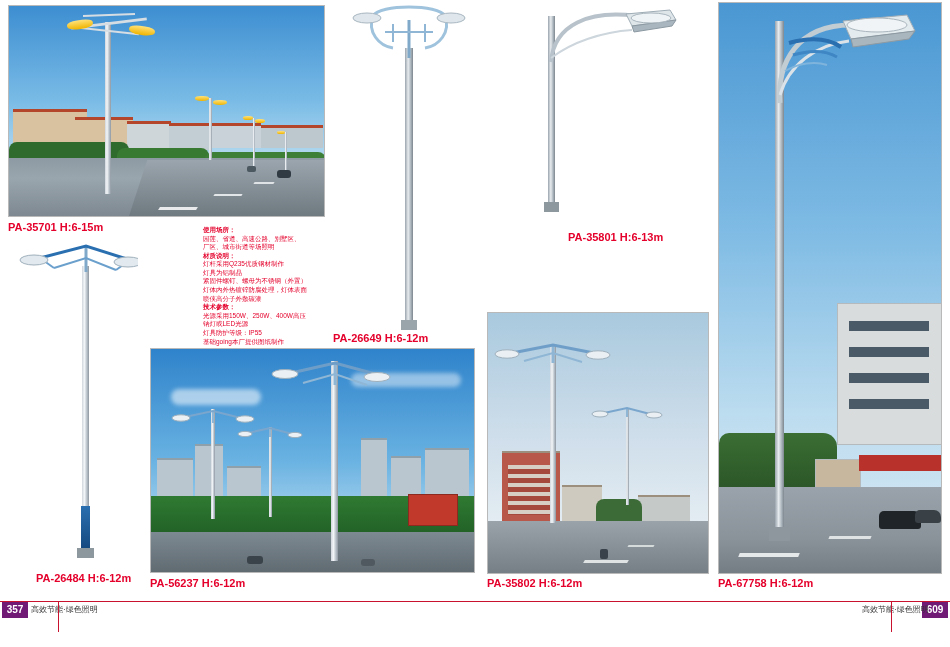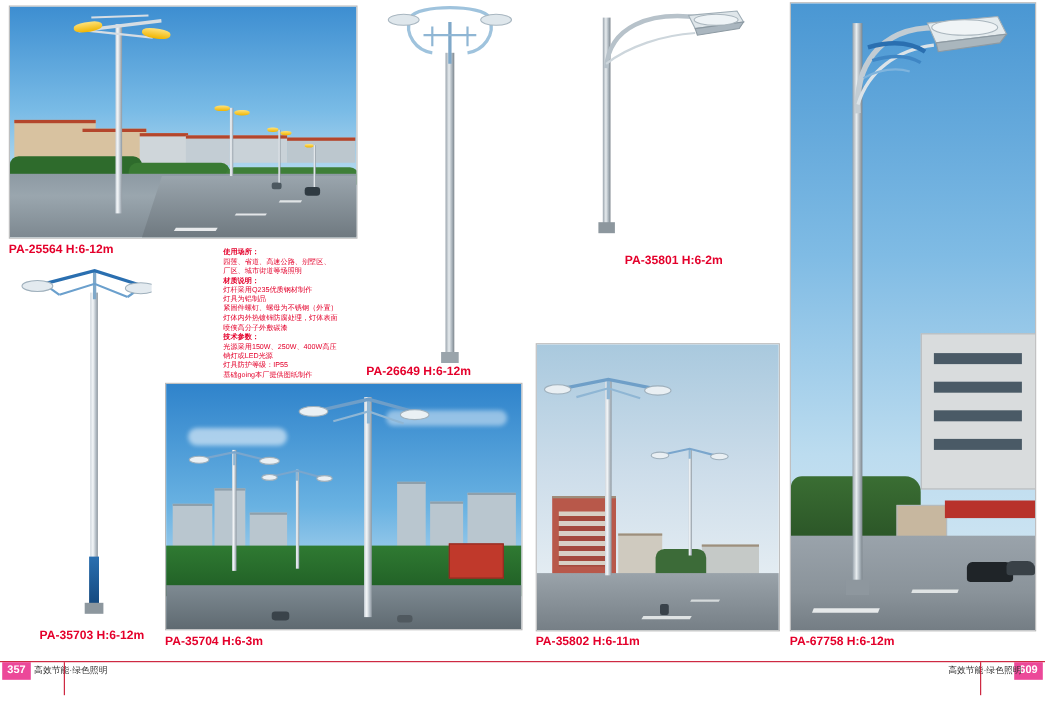--- a/index.html
+++ b/index.html
@@ -160,21 +160,21 @@
   #cap5 { left: 568px; top: 231px; }
   #cap6 { left: 487px; top: 577px; }
   #cap7 { left: 718px; top: 577px; }
 
   
   .footer-rule {
     position: absolute; left: 0; top: 601px; width: 950px; height: 1px; background: #c9122e;
   }
   .pagebox {
     position: absolute; top: 602px; width: 26px; height: 16px;
-    background: #ec4899; color: #fff; font-size: 10px; font-weight: bold;
+    background: #701a75; color: #fff; font-size: 10px; font-weight: bold;
     text-align: center; line-height: 16px;
   }
   #page-left-box { left: 2px; }
   #page-right-box { left: 922px; }
   .footer-text {
     position: absolute; top: 604px; font-size: 8px; color: #333;
     font-family: "Liberation Sans", sans-serif;
   }
   #footer-left-text { left: 31px; }
   #footer-right-text { left: 862px; }
@@ -223,21 +223,21 @@
     <div class="lamp-head yellow" style="left:186px; top:90px; width:14px; height:5px;"></div>
     <div class="lamp-head yellow" style="left:204px; top:94px; width:14px; height:5px;"></div>
 
     <div class="pole" style="left:244px; top:112px; width:2px; height:48px;"></div>
     <div class="lamp-head yellow" style="left:234px; top:110px; width:10px; height:4px;"></div>
     <div class="lamp-head yellow" style="left:246px; top:113px; width:10px; height:4px;"></div>
 
     <div class="pole" style="left:276px; top:126px; width:2px; height:38px;"></div>
     <div class="lamp-head yellow" style="left:268px; top:125px; width:8px; height:3px;"></div>
   </div>
-  <div class="caption" id="cap1">PA-25564 H:6-12m</div>
+  <div class="caption" id="cap1">PA-35701 H:6-15m</div>
 
   <div class="photo" id="photo2">
 
     <div class="pole dark" style="left:72px; top:46px; width:8px; height:278px;"></div>
 
     <svg width="152" height="70" style="position:absolute; left:0; top:0;">
       <path d="M76 56 L76 18" stroke="#7fa8c9" stroke-width="3" fill="none"></path>
       <path d="M40 14 C 46 2, 106 2, 112 14" stroke="#9fc3dd" stroke-width="3" fill="none"></path>
       <path d="M40 14 C 34 30, 46 44, 60 46" stroke="#9fc3dd" stroke-width="3" fill="none"></path>
       <path d="M112 14 C 118 30, 106 44, 92 46" stroke="#9fc3dd" stroke-width="3" fill="none"></path>
@@ -277,21 +277,21 @@
       <path d="M76 34 L76 8" stroke="#7fa8c9" stroke-width="3" fill="none"></path>
       <path d="M30 20 L76 8 L120 22" stroke="#2a6fb0" stroke-width="3" fill="none"></path>
       <path d="M44 30 L76 20 L106 32" stroke="#6ba0cd" stroke-width="2" fill="none"></path>
       <path d="M44 30 L30 20" stroke="#6ba0cd" stroke-width="2" fill="none"></path>
       <path d="M106 32 L120 22" stroke="#6ba0cd" stroke-width="2" fill="none"></path>
       <ellipse cx="24" cy="22" rx="14" ry="5" fill="#e3eaef" stroke="#9fb0bc" stroke-width="1"></ellipse>
       <ellipse cx="118" cy="24" rx="14" ry="5" fill="#e3eaef" stroke="#9fb0bc" stroke-width="1"></ellipse>
     </svg>
     <div style="position:absolute; left:67px; top:310px; width:17px; height:10px; background:#8d979e;"></div>
   </div>
-  <div class="caption" id="cap3">PA-35703 H:6-12m</div>
+  <div class="caption" id="cap3">PA-26484 H:6-12m</div>
 
   <div class="photo" id="photo4">
     <div class="sky"></div>
 
     <div style="position:absolute; left:20px; top:40px; width:90px; height:16px; background:rgba(255,255,255,.55); border-radius:10px; filter:blur(2px);"></div>
     <div style="position:absolute; left:200px; top:24px; width:110px; height:14px; background:rgba(255,255,255,.45); border-radius:10px; filter:blur(2px);"></div>
 
     <div class="city" style="left:6px;   width:36px; height:42px;"></div>
     <div class="city" style="left:44px;  width:28px; height:56px;"></div>
     <div class="city" style="left:76px;  width:34px; height:34px;"></div>
@@ -323,35 +323,35 @@
     <svg width="70" height="24" style="position:absolute; left:85px; top:74px;">
       <path d="M34 14 L34 5" stroke="#8fb6d4" stroke-width="2" fill="none"></path>
       <path d="M12 10 L34 5 L56 11" stroke="#7aa6cd" stroke-width="2" fill="none"></path>
       <ellipse cx="9" cy="11" rx="7" ry="2.6" fill="#eaf0f4" stroke="#9fb0bc" stroke-width="1"></ellipse>
       <ellipse cx="59" cy="12" rx="7" ry="2.6" fill="#eaf0f4" stroke="#9fb0bc" stroke-width="1"></ellipse>
     </svg>
 
     <div style="position:absolute; left:96px;  bottom:8px; width:16px; height:8px; background:#3a434a; border-radius:3px;"></div>
     <div style="position:absolute; left:210px; bottom:6px; width:14px; height:7px; background:#50595f; border-radius:3px;"></div>
   </div>
-  <div class="caption" id="cap4">PA-35704 H:6-3m</div>
+  <div class="caption" id="cap4">PA-56237 H:6-12m</div>
 
   <div class="photo" id="photo5">
 
     <div class="pole dark" style="left:28px; top:14px; width:7px; height:192px;"></div>
     <svg width="180" height="70" style="position:absolute; left:0; top:0;">
       <path d="M31 60 C 34 22, 70 8, 116 14" stroke="#b7c2ca" stroke-width="4" fill="none"></path>
       <path d="M31 56 C 52 40, 82 30, 112 28" stroke="#cdd6dc" stroke-width="2" fill="none"></path>
       <path d="M106 12 L150 8 L156 18 L112 24 Z" fill="#dfe6ea" stroke="#9fadb6" stroke-width="1"></path>
       <path d="M112 24 L156 18 L152 24 L114 30 Z" fill="#aab6bf" stroke="#8c99a2" stroke-width="1"></path>
       <ellipse cx="131" cy="16" rx="20" ry="5" fill="#eef3f6" stroke="#a9b5bd" stroke-width="1"></ellipse>
     </svg>
     <div style="position:absolute; left:24px; top:200px; width:15px; height:10px; background:#8d979e;"></div>
   </div>
-  <div class="caption" id="cap5">PA-35801 H:6-2m</div>
+  <div class="caption" id="cap5">PA-35801 H:6-13m</div>
 
   <div class="photo" id="photo6">
     <div class="sky"></div>
 
     <div class="bldg" style="left:14px; width:58px; height:74px; background:#b8584a;"></div>
     <div style="position:absolute; left:20px; bottom:58px; width:46px; height:50px; background:repeating-linear-gradient(to bottom, #d8cfc4 0 4px, #a4493c 4px 9px);"></div>
     <div class="bldg" style="left:74px;  width:40px; height:40px; background:#cfcabf;"></div>
     <div class="bldg" style="left:150px; width:52px; height:30px; background:#c5c9c7;"></div>
 
     <div style="position:absolute; left:108px; bottom:50px; width:46px; height:24px; background:#3c6b38; border-radius:8px 8px 0 0;"></div>
@@ -372,21 +372,21 @@
     <div class="pole" style="left:138px; top:96px; width:3px; height:96px;"></div>
     <svg width="80" height="26" style="position:absolute; left:100px; top:90px;">
       <path d="M39 14 L39 5" stroke="#8fb6d4" stroke-width="2" fill="none"></path>
       <path d="M16 10 L39 5 L62 11" stroke="#7aa6cd" stroke-width="2" fill="none"></path>
       <ellipse cx="12" cy="11" rx="8" ry="3" fill="#e9eff3" stroke="#9fb0bc" stroke-width="1"></ellipse>
       <ellipse cx="66" cy="12" rx="8" ry="3" fill="#e9eff3" stroke="#9fb0bc" stroke-width="1"></ellipse>
     </svg>
 
     <div style="position:absolute; left:112px; bottom:14px; width:8px; height:10px; background:#39424a; border-radius:2px;"></div>
   </div>
-  <div class="caption" id="cap6">PA-35802 H:6-11m</div>
+  <div class="caption" id="cap6">PA-35802 H:6-12m</div>
 
   <div class="photo" id="photo7">
     <div class="sky"></div>
 
     <div class="bldg" style="left:118px; top:300px; width:104px; height:140px;"></div>
     <div class="win" style="left:130px; top:318px; width:80px; height:10px;"></div>
     <div class="win" style="left:130px; top:344px; width:80px; height:10px;"></div>
     <div class="win" style="left:130px; top:370px; width:80px; height:10px;"></div>
     <div class="win" style="left:130px; top:396px; width:80px; height:10px;"></div>
 

